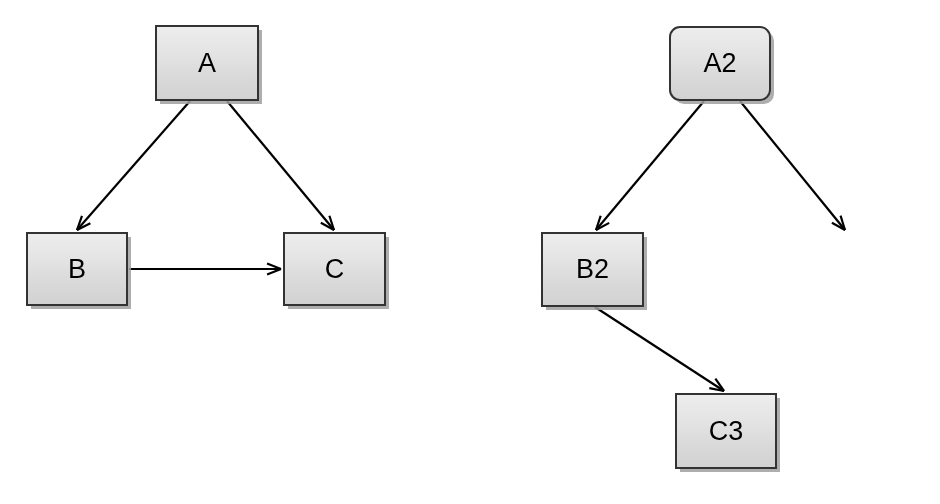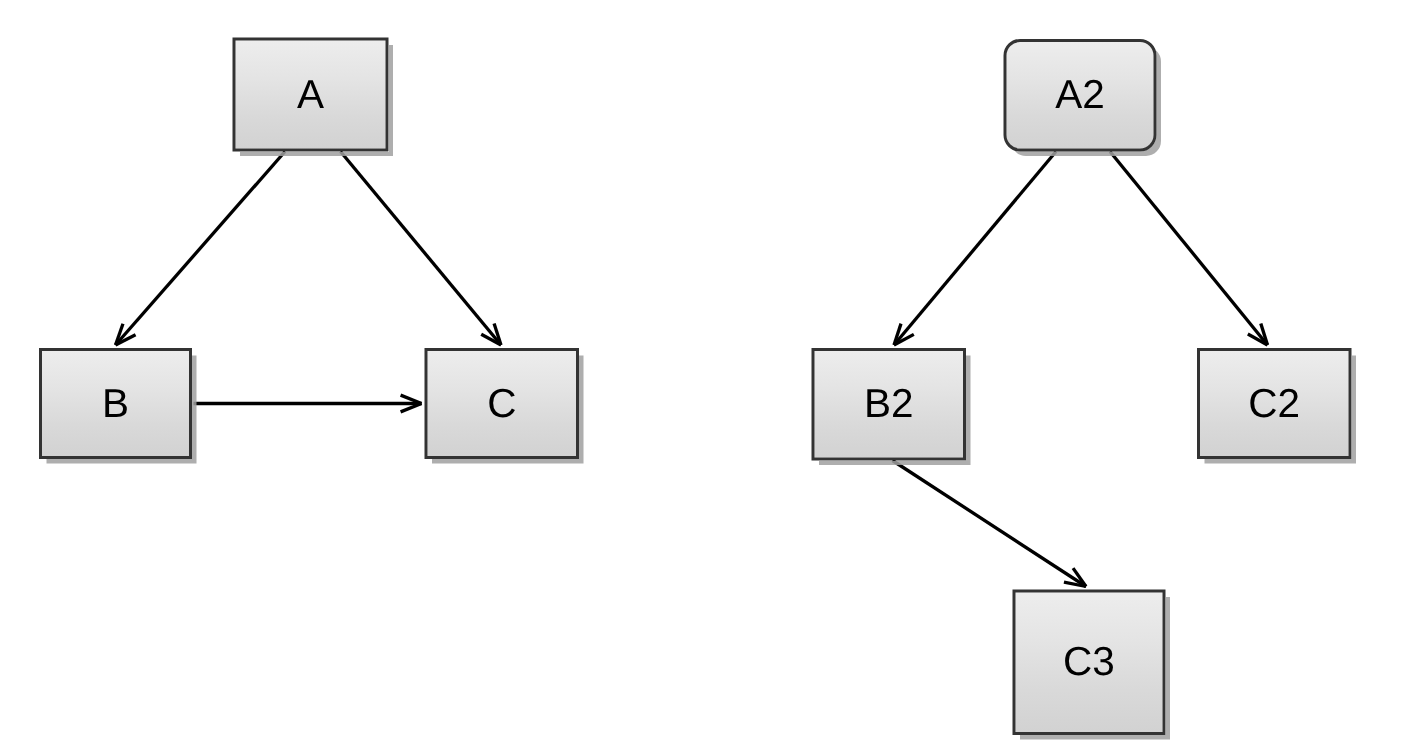--- a/index.html
+++ b/index.html
@@ -86,21 +86,18 @@
   </div>
 
   <div class="node" style="left: 669px; top: 26px; width: 102px; height: 75px; border-radius: 11px;">
     <span class="node-label">A2</span>
   </div>
 
   <div class="node" style="left: 541px; top: 232px; width: 103px; height: 75px;">
     <span class="node-label">B2</span>
   </div>
 
-  <div class="node" style="left: 798px; top: 232px; width: 103px; height: 74px;">
-    <span class="node-label">C2</span>
-  </div>
 
-  <div class="node" style="left: 675px; top: 393px; width: 102px; height: 97px;">
+  <div class="node" style="left: 675px; top: 393px; width: 102px; height: 76px;">
     <span class="node-label">C3</span>
   </div>
 
 </div>
 
 </body></html>

